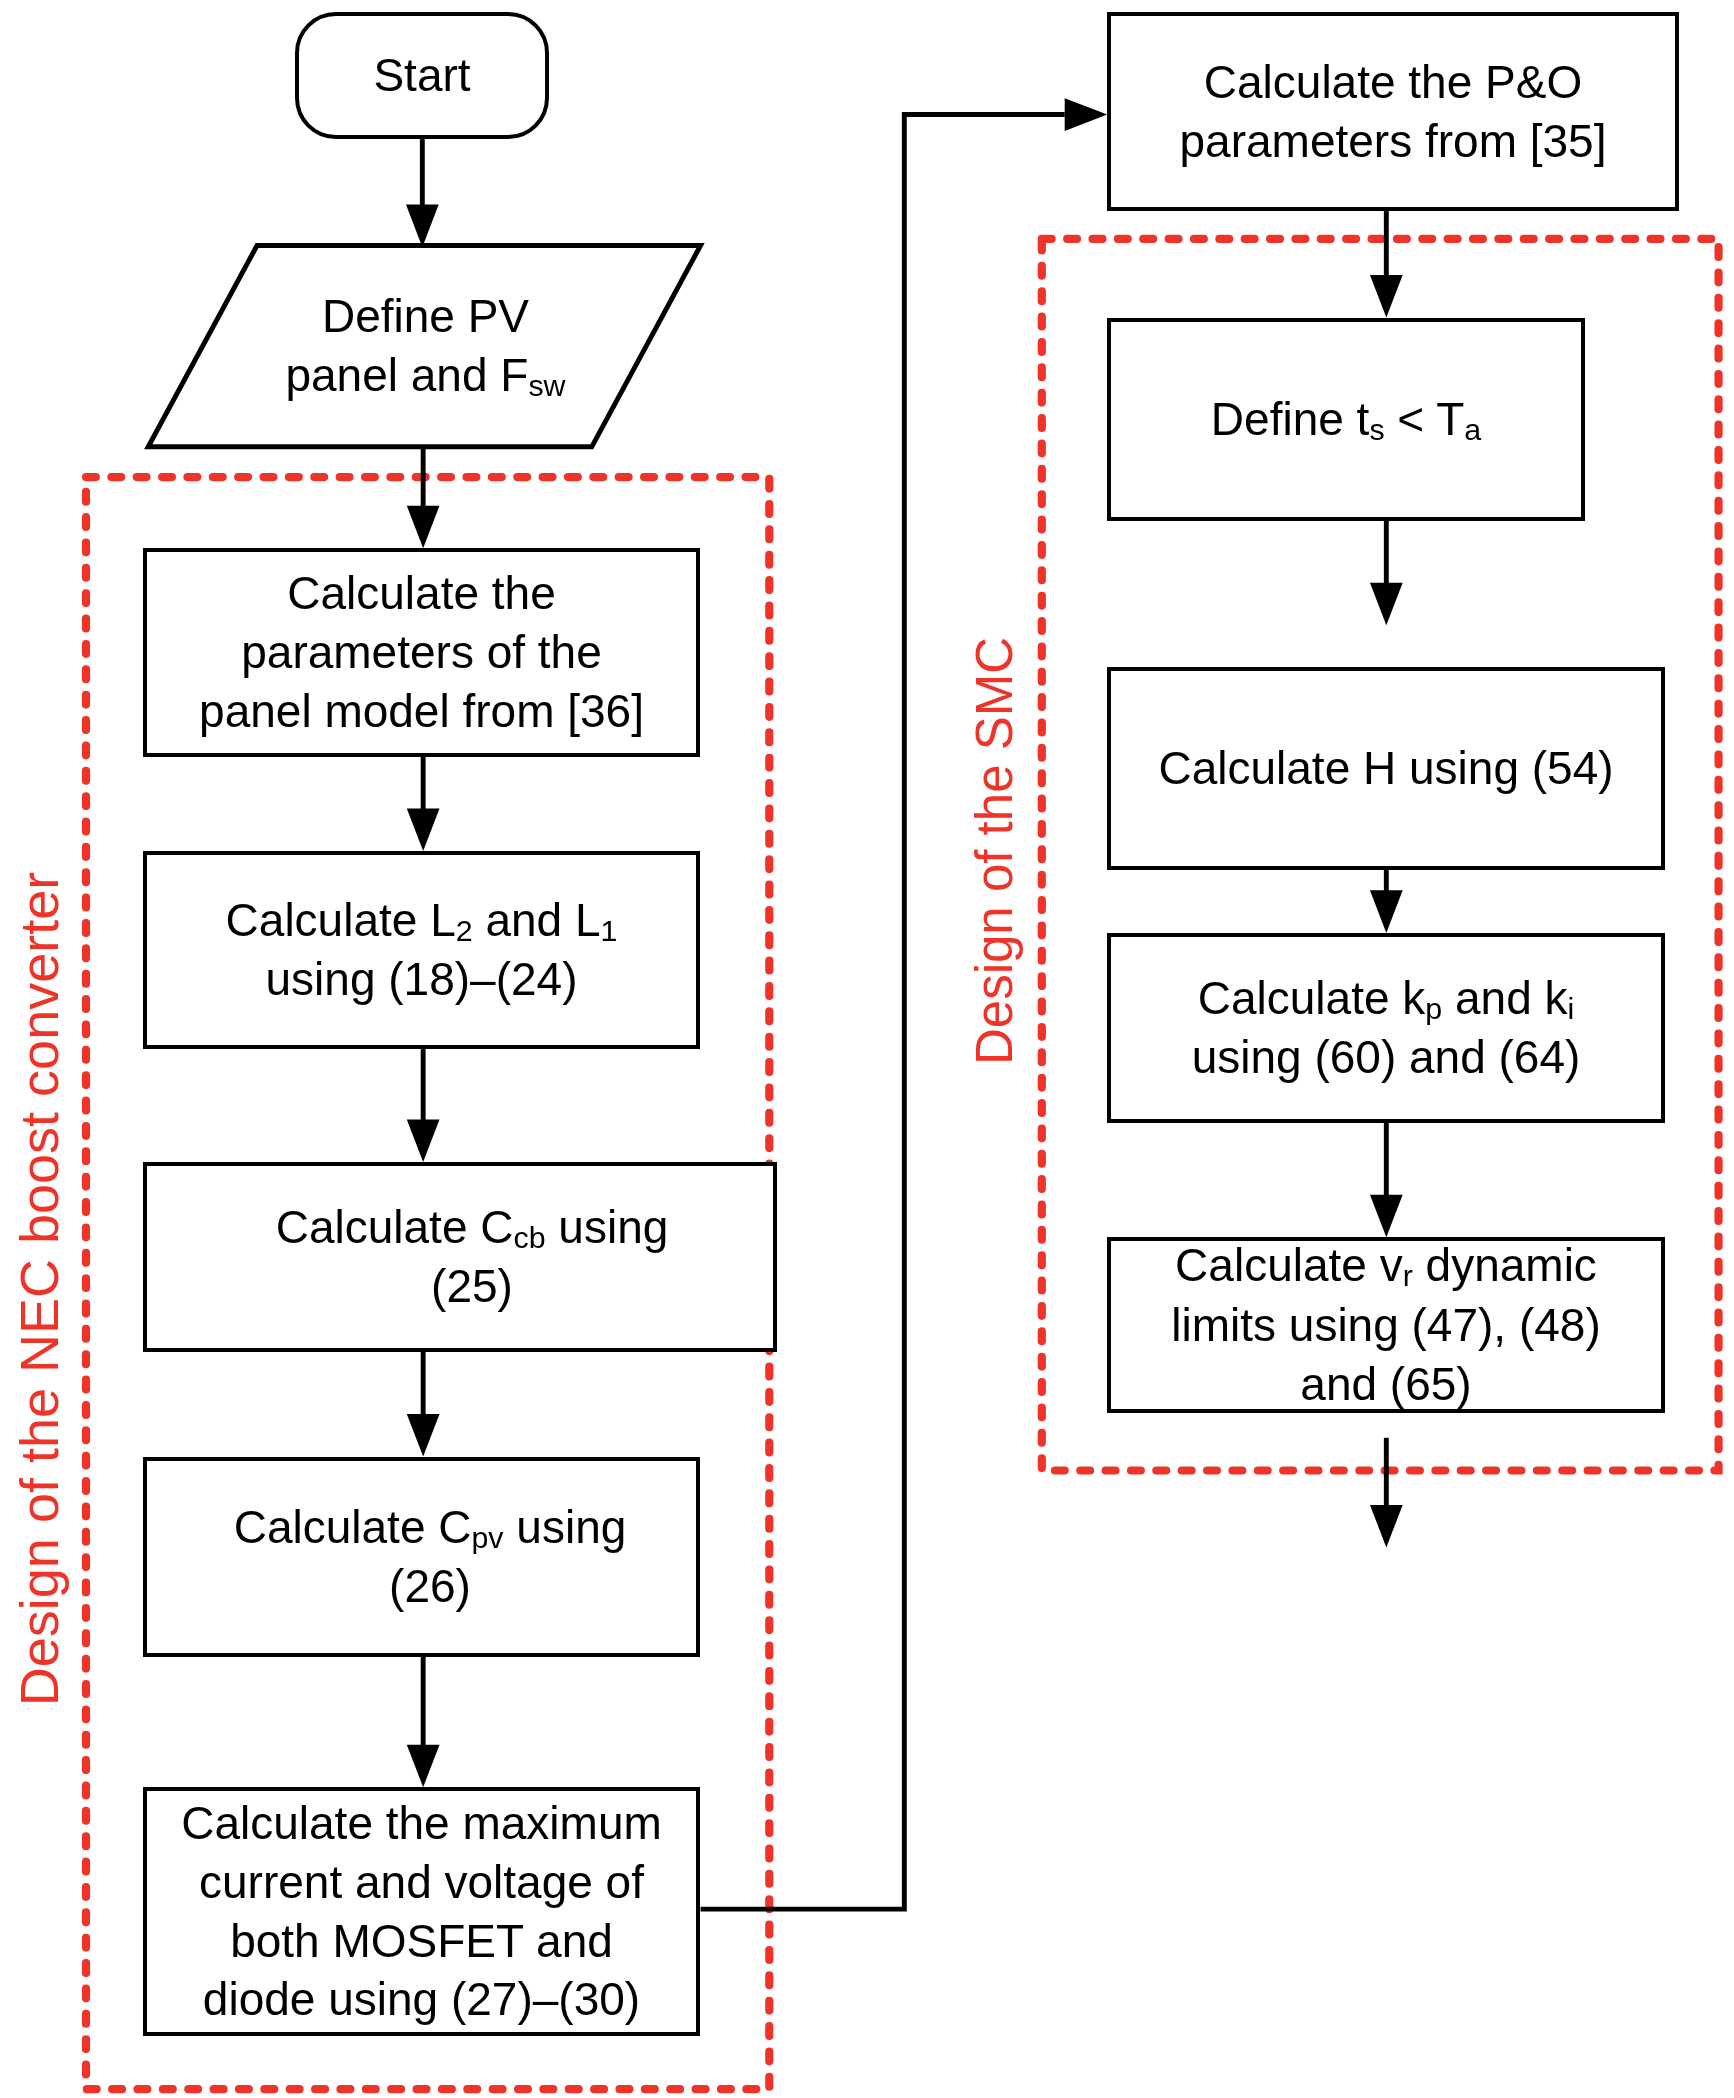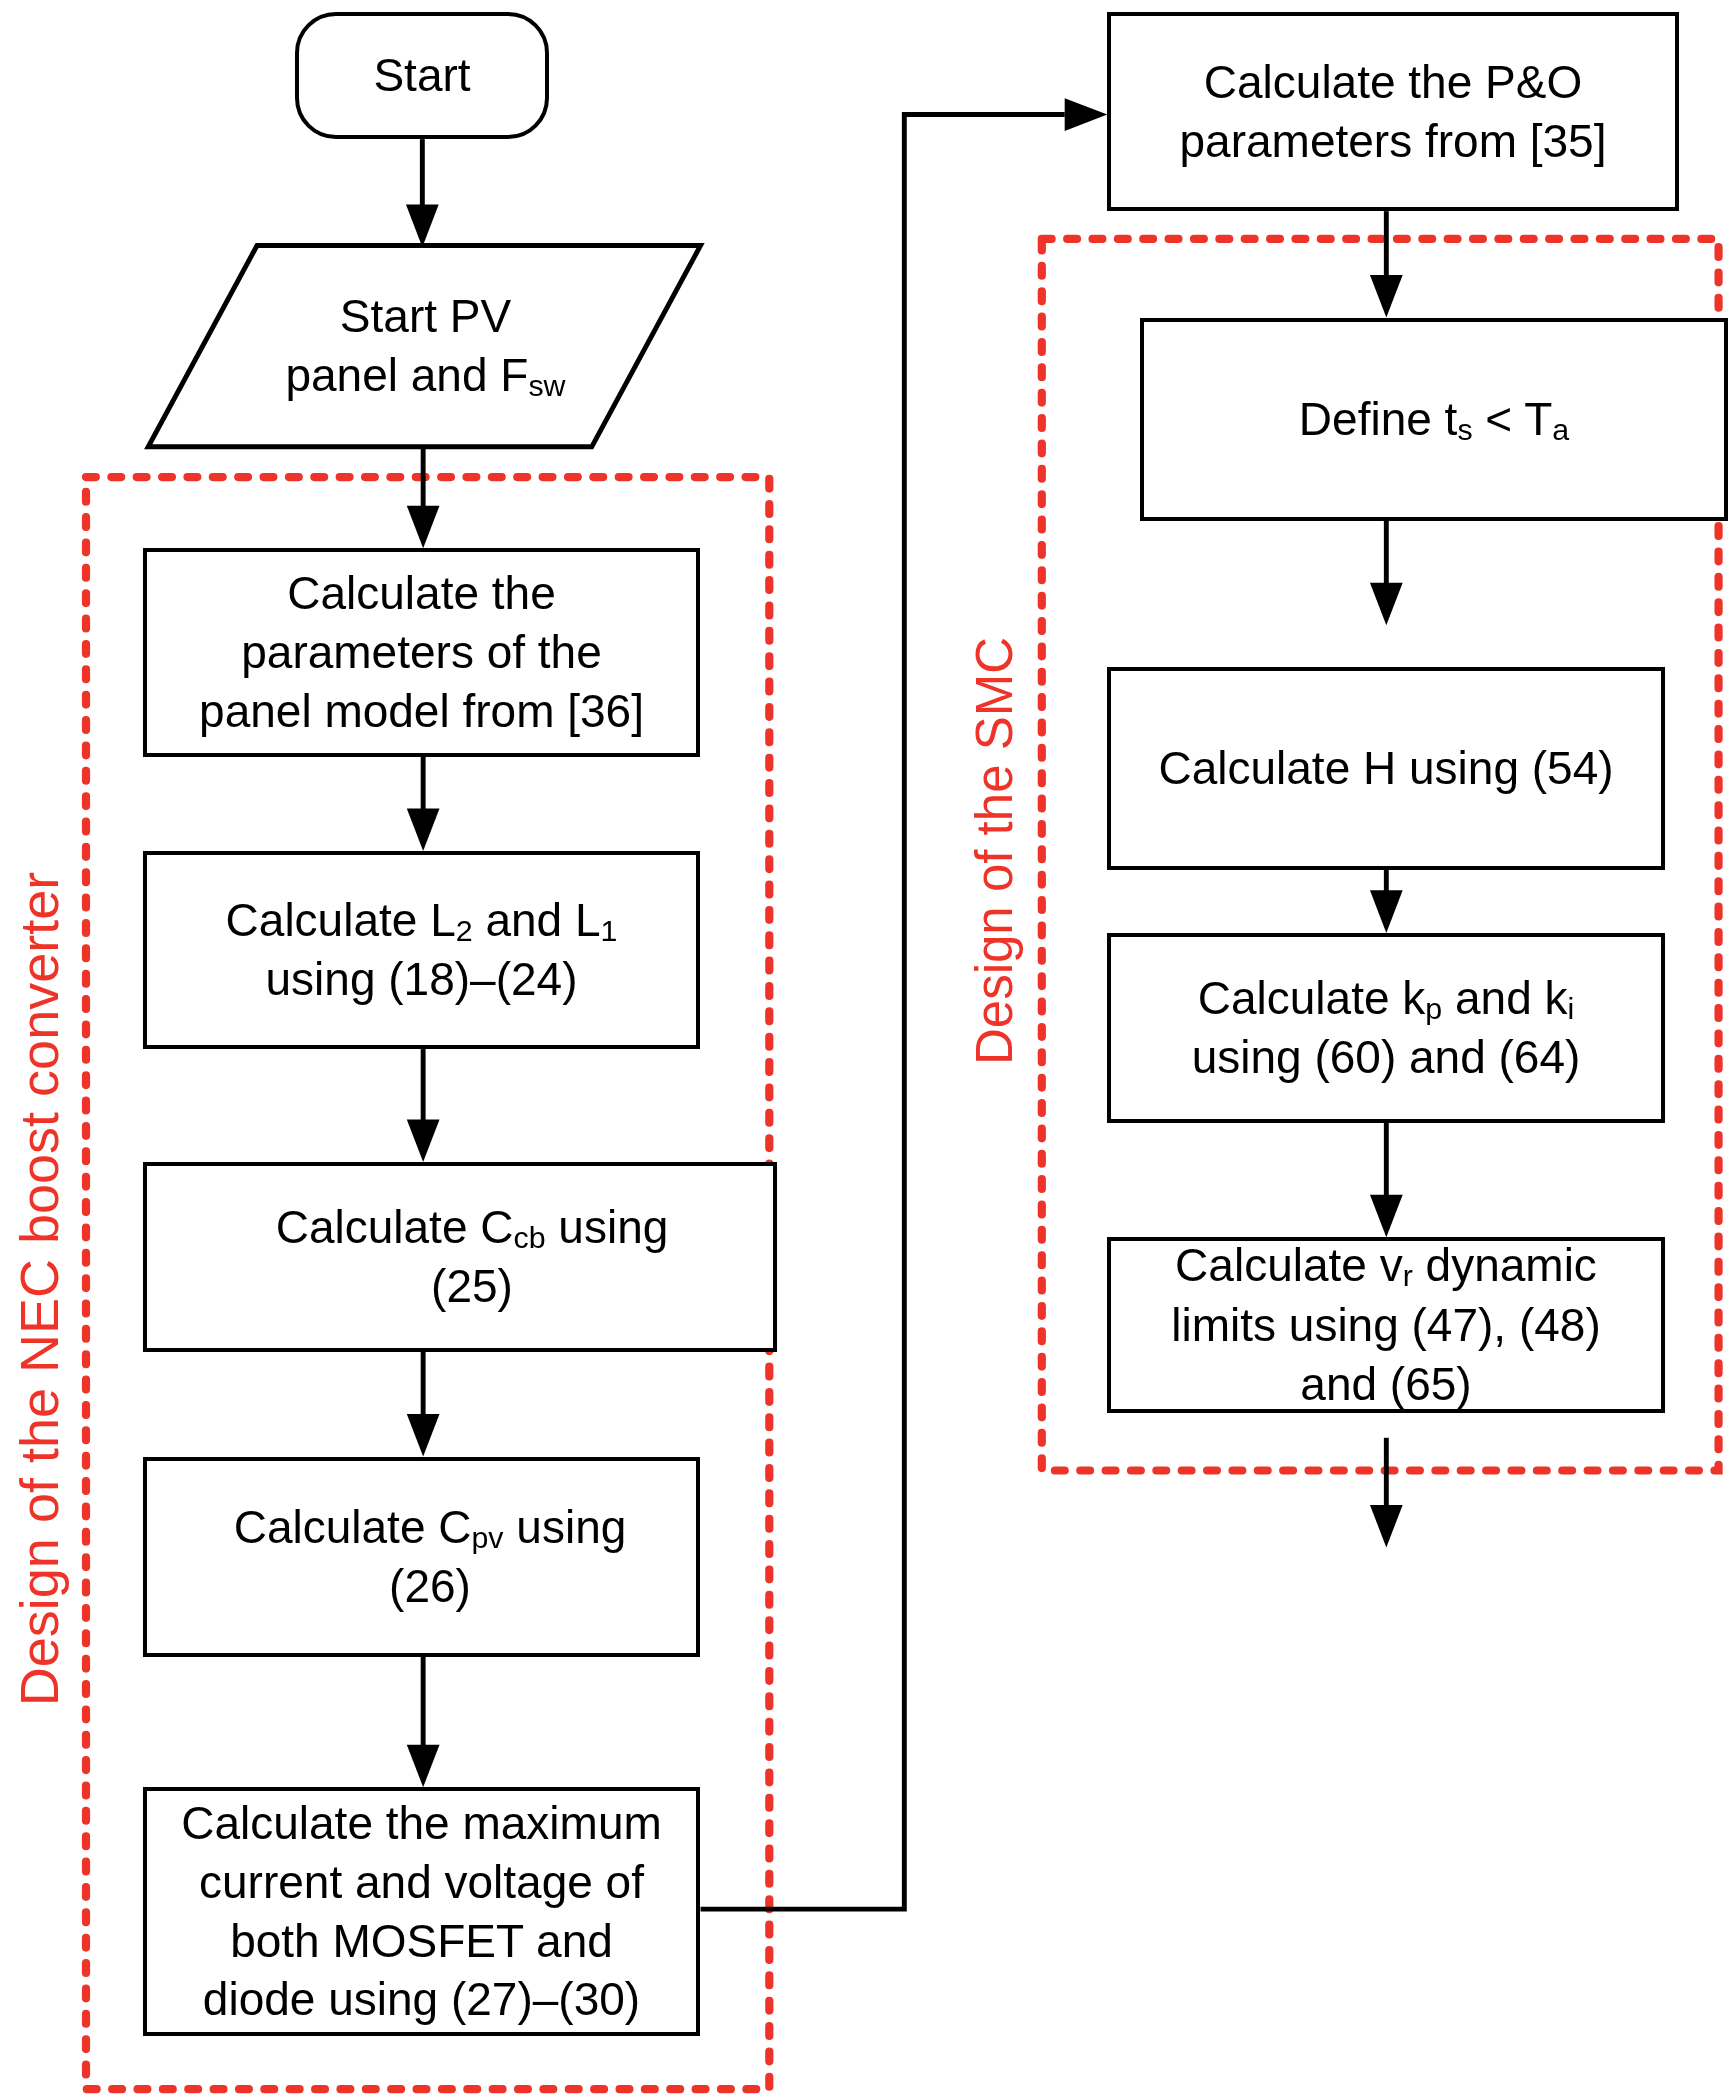--- a/index.html
+++ b/index.html
@@ -90,21 +90,21 @@
       <line class="flowline" x1="1694" y1="1757" x2="1694" y2="1841"></line>
       <polygon class="arrowhead" points="1694,1891 1674,1839 1714,1839"></polygon>
     </g>
   </svg>
 
   <div class="node terminator" style="left:295px;top:12.3px;width:254px;height:127px;justify-content:center;">
     <span>Start</span>
   </div>
 
   <div class="node plain" style="left:180px;top:254px;width:491px;height:185px;">
-    <span><span>Start PV</span><br><span>panel and F</span><span class="sub">sw</span></span>
+    <span><span>Define PV</span><br><span>panel and F</span><span class="sub">sw</span></span>
   </div>
 
   <div class="node" style="left:143px;top:548px;width:557px;height:209px;">
     <span><span>Calculate the</span><br><span>parameters of the</span><br><span>panel model from [36]</span></span>
   </div>
 
   <div class="node" style="left:143px;top:851px;width:557px;height:198px;">
     <span><span>Calculate L</span><span class="sub">2</span><span> and L</span><span class="sub">1</span><br><span>using (18)–(24)</span></span>
   </div>
 
@@ -117,21 +117,21 @@
   </div>
 
   <div class="node" style="left:143px;top:1787px;width:557px;height:249px;">
     <span><span>Calculate the maximum</span><br><span>current and voltage of</span><br><span>both MOSFET and</span><br><span>diode using (27)–(30)</span></span>
   </div>
 
   <div class="node" style="left:1107px;top:12.3px;width:572px;height:199px;">
     <span><span>Calculate the P&amp;O</span><br><span>parameters from [35]</span></span>
   </div>
 
-  <div class="node" style="left:1107px;top:318px;width:588px;height:203px;margin-left:33px;">
+  <div class="node" style="left:1107px;top:318px;width:478px;height:203px;">
     <span><span>Define t</span><span class="sub">s</span><span> &lt; T</span><span class="sub">a</span></span>
   </div>
 
   <div class="node" style="left:1107px;top:625px;width:558px;height:203px;margin-top:42px;">
     <span><span>Calculate H using (54)</span></span>
   </div>
 
   <div class="node" style="left:1107px;top:933px;width:558px;height:190px;">
     <span><span>Calculate k</span><span class="sub">p</span><span> and k</span><span class="sub">i</span><br><span>using (60) and (64)</span></span>
   </div>

